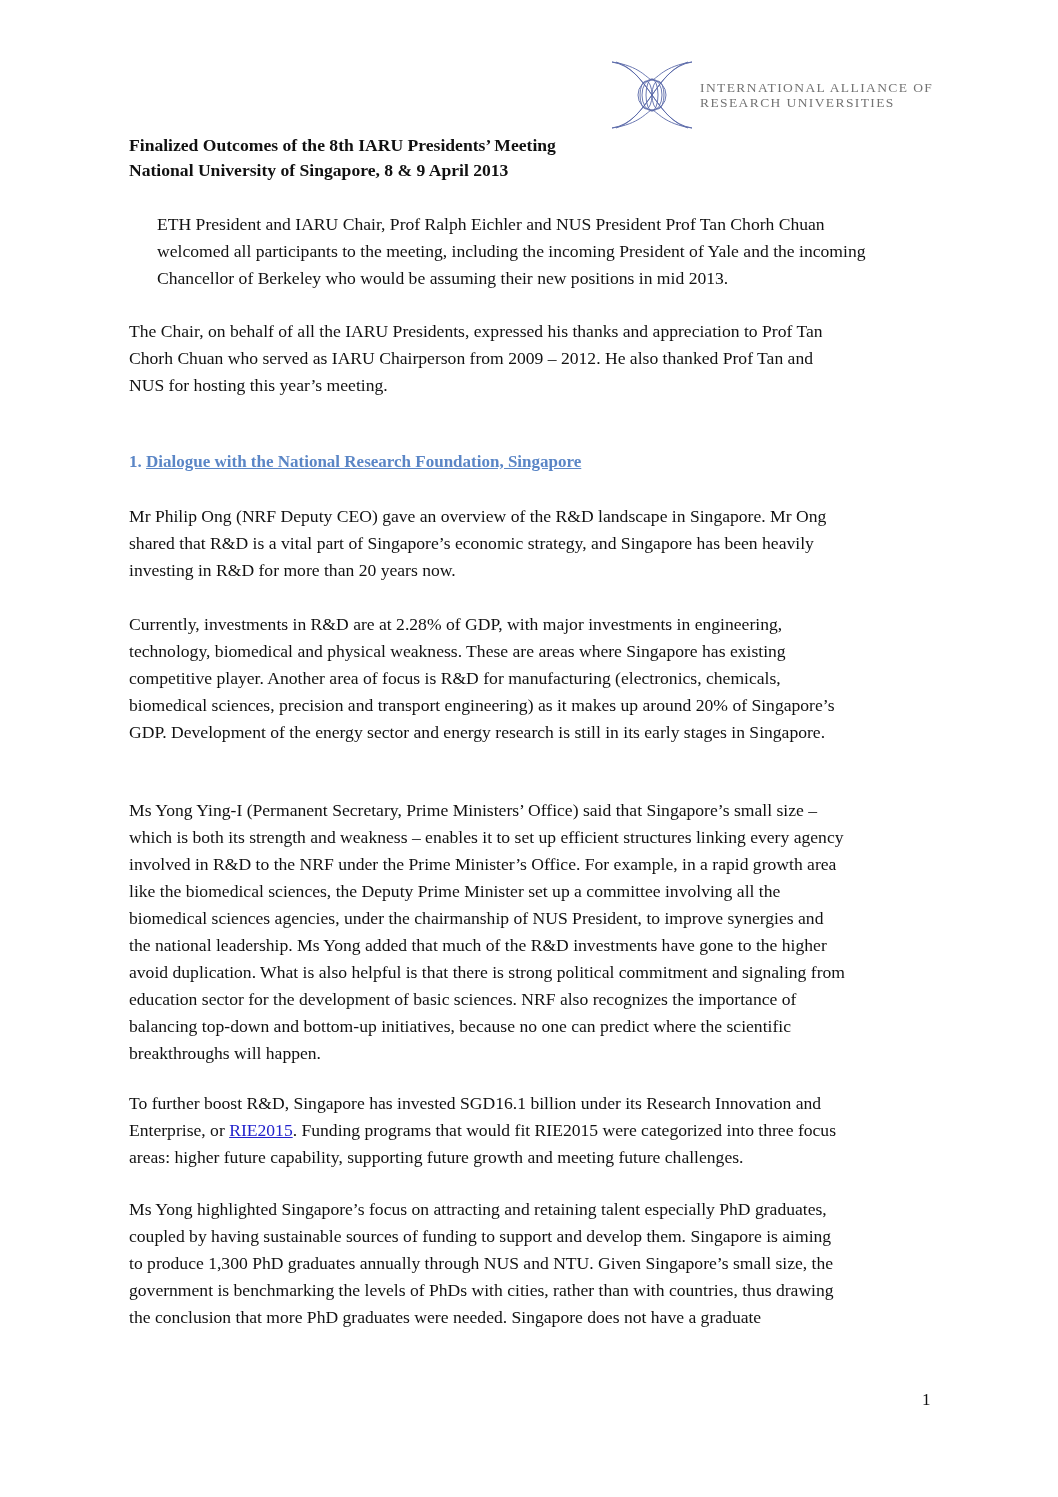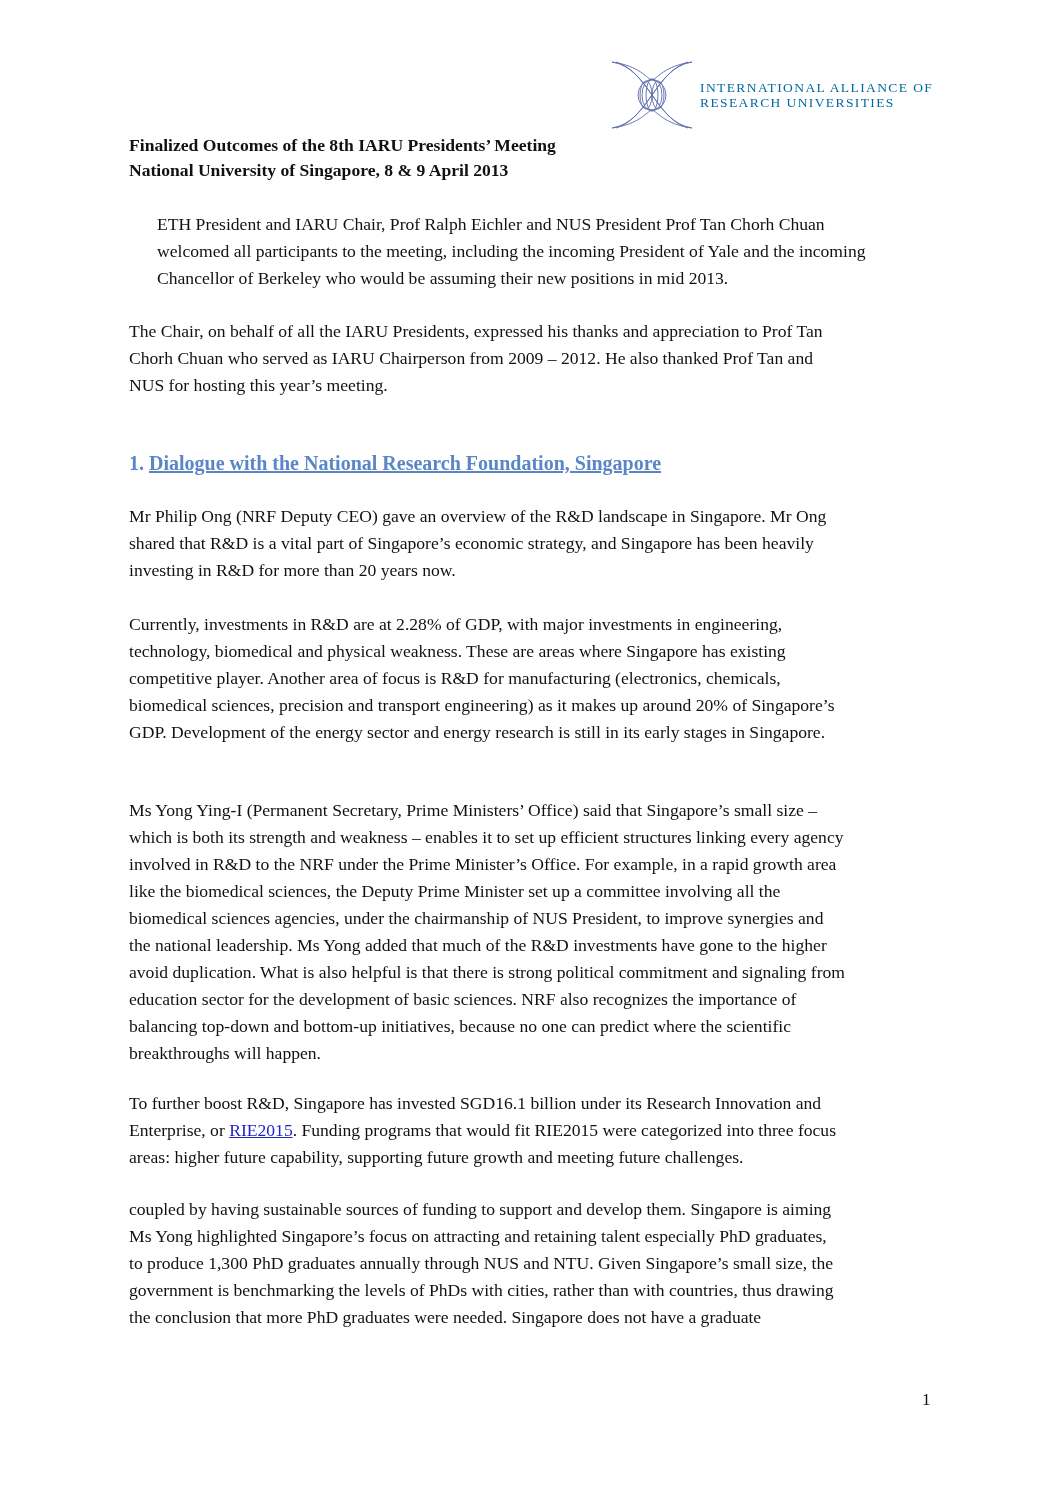--- a/index.html
+++ b/index.html
@@ -1,25 +1,25 @@
 <!DOCTYPE html>
 <html><head>
 <meta charset="utf-8">
 <style>
   html, body { margin:0; padding:0; background:#ffffff; }
   body { width:1058px; height:1497px; position:relative; overflow:hidden;
          font-family:"Liberation Serif", serif; color:#111; }
   .logo { position:absolute; left:610px; top:58px; width:330px; height:74px; }
   .logo svg { position:absolute; left:0; top:0; }
   .logo-text { position:absolute; left:90px; top:22px; font-family:"Liberation Serif", serif;
-               font-size:13.5px; letter-spacing:1.4px; color:#0369a1; line-height:15px; }
+               font-size:13.5px; letter-spacing:1.4px; color:#737373; line-height:15px; }
   .title { position:absolute; left:129px; top:133px; font-weight:bold; font-size:17.6px; line-height:25px; }
   .para { position:absolute; left:129px; width:815px; font-size:17.6px; line-height:27px; }
   .line { display:block; white-space:nowrap; }
-  .section-heading { position:absolute; left:129px; top:452px; font-weight:bold; font-size:20px; color:#5b86c6; }
+  .section-heading { position:absolute; left:129px; top:452px; font-weight:bold; font-size:17px; color:#5b86c6; }
   .section-heading .u { text-decoration:underline; }
   a.link { color:#1a0dab; color:#2222cc; }
   .page-num { position:absolute; left:922px; top:1390px; font-size:17px; }
 </style>
 </head>
 <body>
 
 <div class="logo">
   <svg width="84" height="74" viewBox="0 0 84 74">
     <g fill="none" stroke="#3d4f9a" stroke-width="0.9" opacity="0.85">
@@ -91,20 +91,20 @@
   <span class="line">breakthroughs will happen.</span>
 </div>
 
 <div class="para" style="top:1090px;">
   <span class="line">To further boost R&amp;D, Singapore has invested SGD16.1 billion under its Research Innovation and</span>
   <span class="line"><span>Enterprise, or </span><a class="link" href="#">RIE2015</a><span>.  Funding programs that would fit RIE2015 were categorized into three focus</span></span>
   <span class="line">areas: higher future capability, supporting future growth and meeting future challenges.</span>
 </div>
 
 <div class="para" style="top:1196px;">
+  <span class="line">Ms Yong highlighted Singapore’s focus on attracting and retaining talent especially PhD graduates,</span>
   <span class="line">coupled by having sustainable sources of funding to support and develop them.  Singapore is aiming</span>
-  <span class="line">Ms Yong highlighted Singapore’s focus on attracting and retaining talent especially PhD graduates,</span>
   <span class="line">to produce 1,300 PhD graduates annually through NUS and NTU.  Given Singapore’s small size, the</span>
   <span class="line">government is benchmarking the levels of PhDs with cities, rather than with countries, thus drawing</span>
   <span class="line">the conclusion that more PhD graduates were needed.  Singapore does not have a graduate</span>
 </div>
 
 <div class="page-num">1</div>
 
 </body></html>

